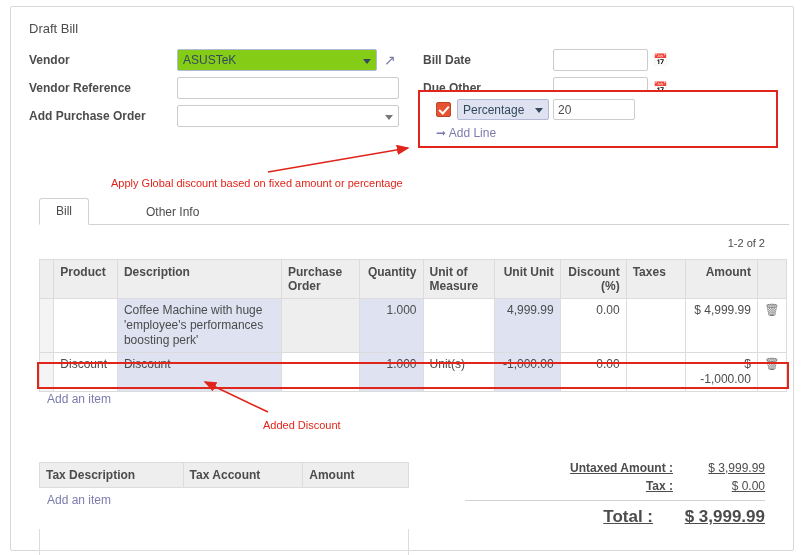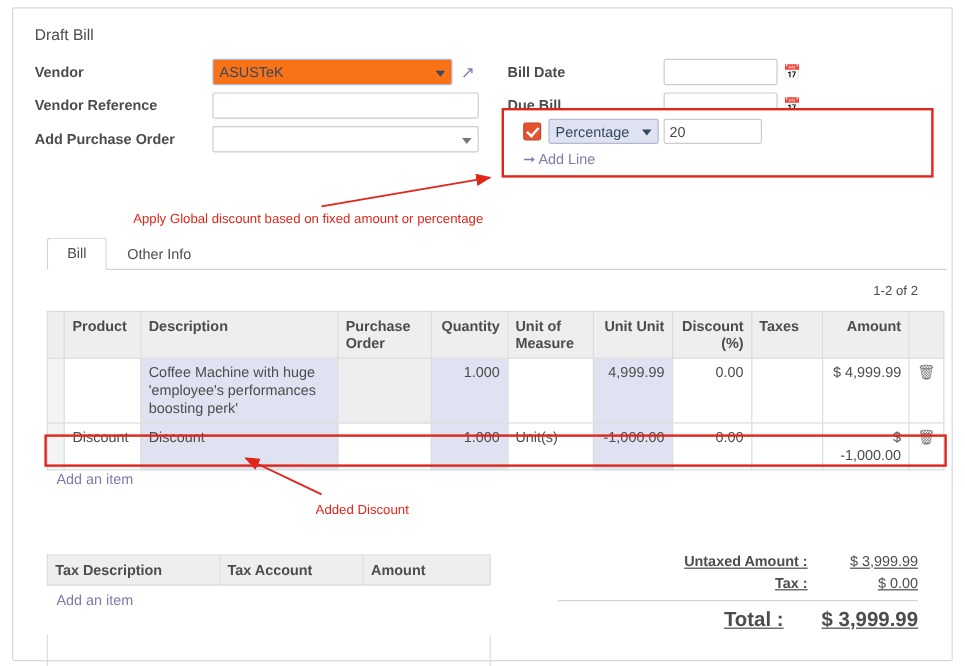--- a/index.html
+++ b/index.html
@@ -56,21 +56,21 @@
     border-radius: 2px;
     font-size: 12px;
     color: #4c4c4c;
     padding: 2px 4px;
     line-height: 18px;
   }
   .w-txt { width: 222px; }
   .w-date { width: 95px; }
 
   .select-blue {
-    background: #f97316;
+    background: #84cc16;
     border: 1px solid #b3b8d6;
     color: #34495e;
     position: relative;
     display: flex;
     align-items: center;
     height: 22px;
     width: 200px;
     border-radius: 2px;
     padding: 0 18px 0 5px;
     font-size: 12px;
@@ -207,20 +207,21 @@
 
   
   .tabs {
     position: absolute;
     left: 28px; top: 190px;
     width: 750px;
     border-bottom: 1px solid #d2d2d2;
     height: 28px;
     display: flex;
     align-items: flex-end;
+    gap: 40px;
   }
   .tab {
     padding: 5px 16px 6px 16px;
     font-size: 12px;
     color: #4c4c4c;
     cursor: pointer;
     border: 1px solid transparent;
     border-bottom: none;
     margin-bottom: -1px;
   }
@@ -379,21 +380,21 @@
 
     <div class="col-right">
 
       <div class="frow">
         <div class="flabel narrow">Bill Date</div>
         <input class="input w-date" type="text" value="" style="">
         <span class="date-ico">📅</span>
       </div>
 
       <div class="frow">
-        <div class="flabel narrow">Due Bill</div>
+        <div class="flabel narrow">Due Other</div>
         <input class="input w-date" type="text" value="" style="">
         <span class="date-ico">📅</span>
       </div>
 
       <div class="gd-box">
         <div class="gd-inner">
           <div class="gd-fields">
             <div class="gd-line1">
               <span class="checkbox"></span>
               <span class="sel-pct">

